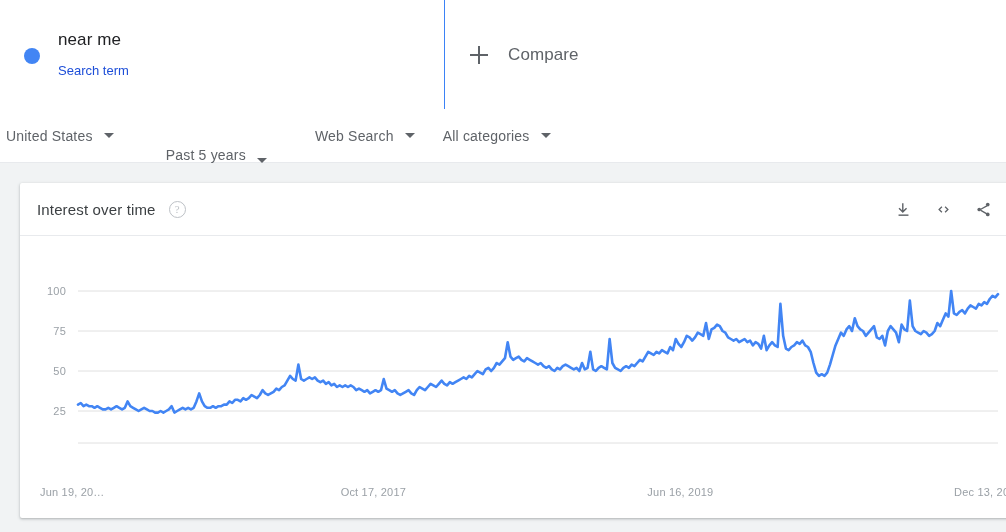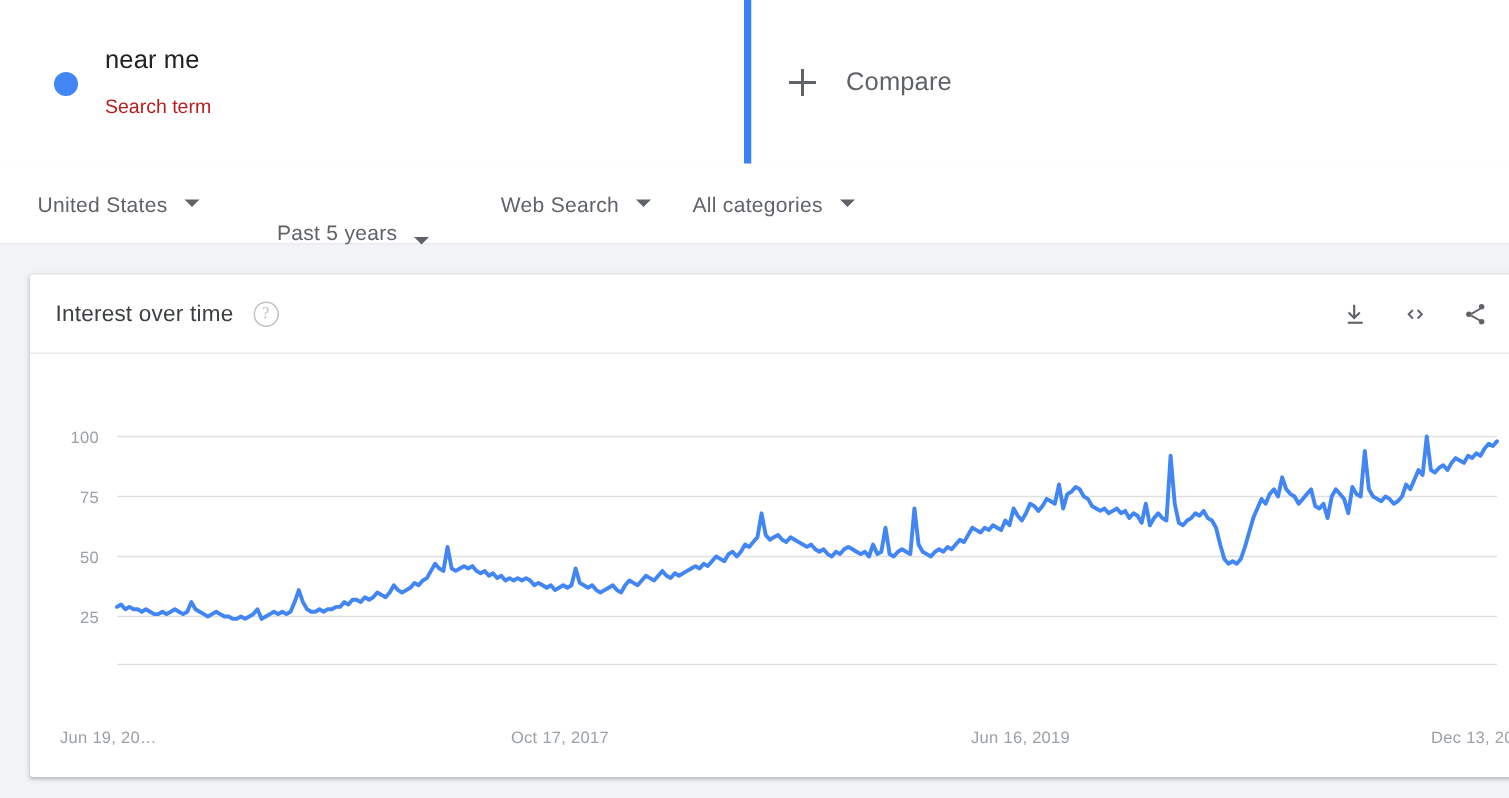--- a/index.html
+++ b/index.html
@@ -15,45 +15,45 @@
 
   
   .term-bar {
     display: flex;
     width: 1006px;
     height: 109px;
     background: #ffffff;
     border-bottom: 1px solid #e8eaed;
   }
   .term-card {
-    width: 501px;
+    width: 445px;
     height: 109px;
     background: #ffffff;
-    border-right: 5px solid #3b82f6;
-    display: flex;
-    align-items: center;
-    padding-left: 36px;
+    border-right: 1px solid #3b82f6;
+    display: flex;
+    align-items: center;
+    padding-left: 24px;
   }
   .term-dot {
     width: 16px; height: 16px;
     border-radius: 50%;
     flex: 0 0 16px;
     margin-right: 18px;
     margin-top: 2px;
   }
   .term-text { display: flex; flex-direction: column; justify-content: center; }
   .term-title {
     font-size: 17px;
     color: #202124;
     line-height: 22px;
     letter-spacing: .1px;
   }
   .term-sub {
     font-size: 13px;
-    color: #b91c1c;
+    color: #1d4ed8;
     line-height: 20px;
     margin-top: 10px;
   }
   .compare-card {
     flex: 1;
     height: 109px;
     background: #ffffff;
     display: flex;
     align-items: center;
     padding-left: 25px;
@@ -79,21 +79,21 @@
   }
 
   
   .filter-bar {
     display: flex;
     align-items: center;
     width: 1006px;
     height: 54px;
     background: #ffffff;
     border-bottom: 1px solid #e8eaed;
-    padding-left: 25px;
+    padding-left: 6px;
   }
   .filter {
     display: flex;
     align-items: center;
     cursor: pointer;
     height: 54px;
     margin-right: 28px;
   }
   .filter-label {
     font-size: 14px;

